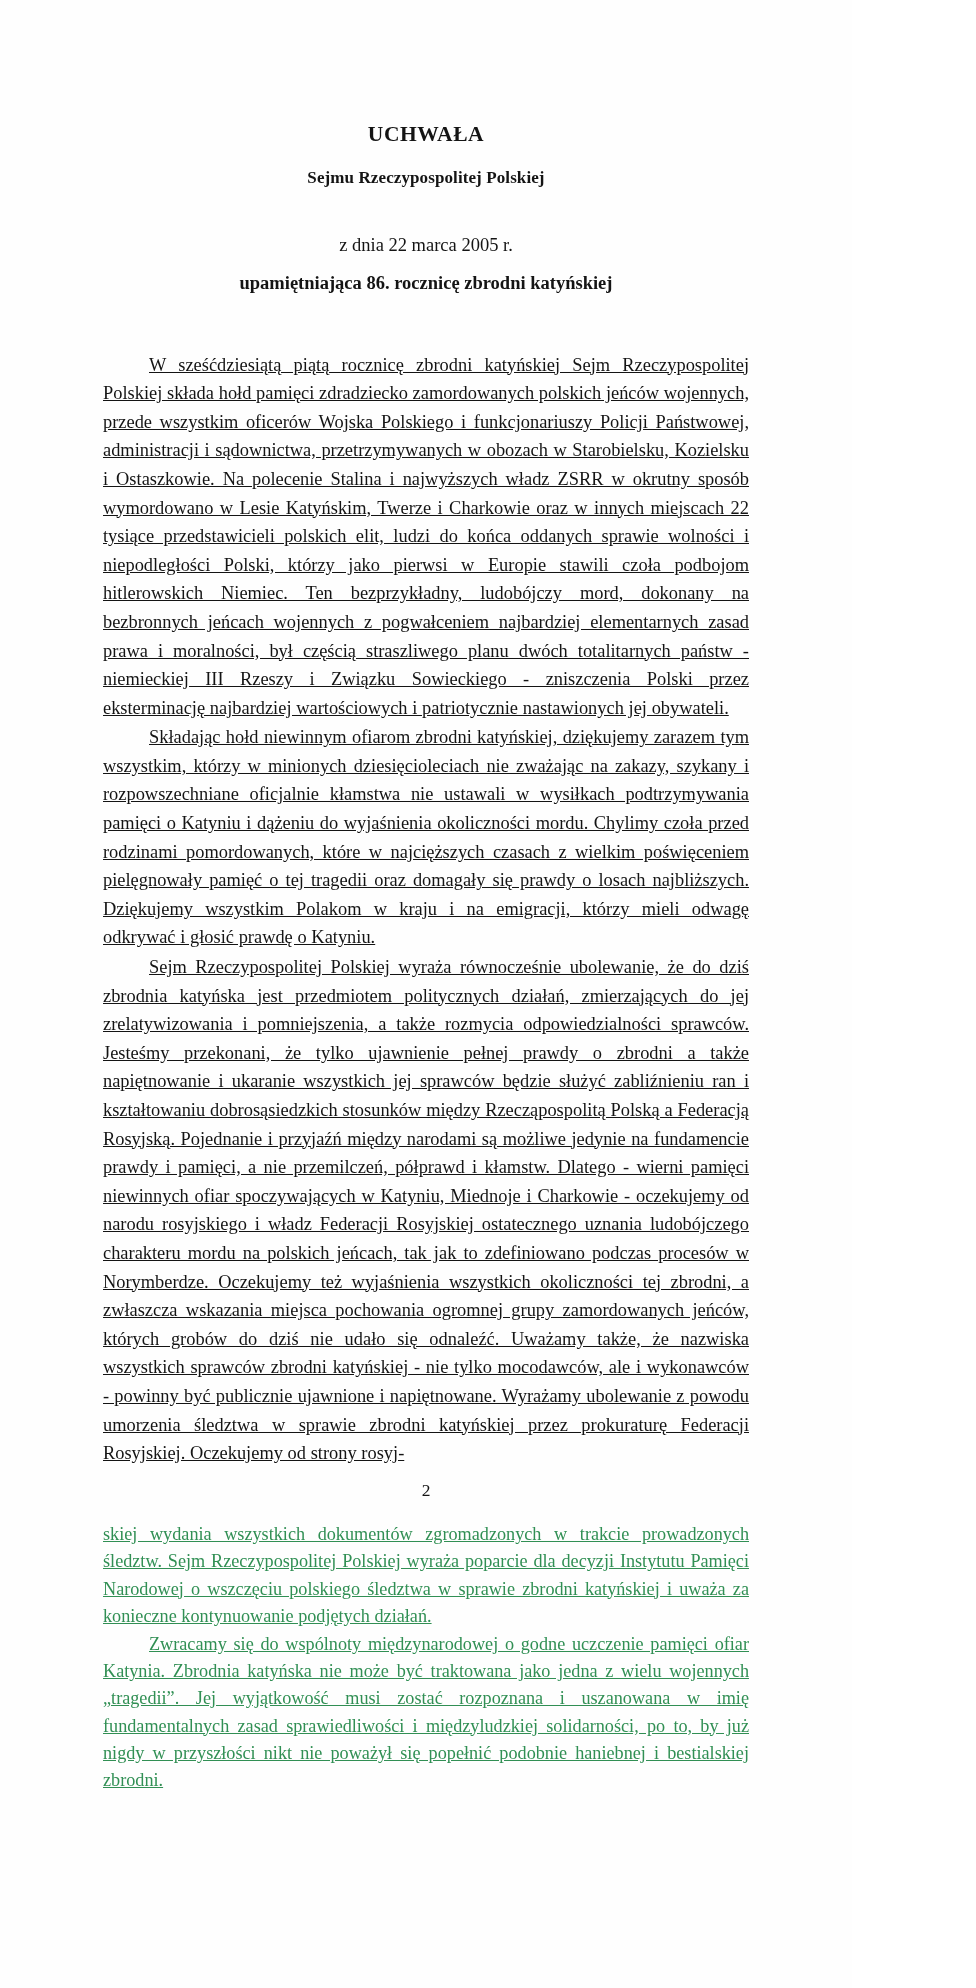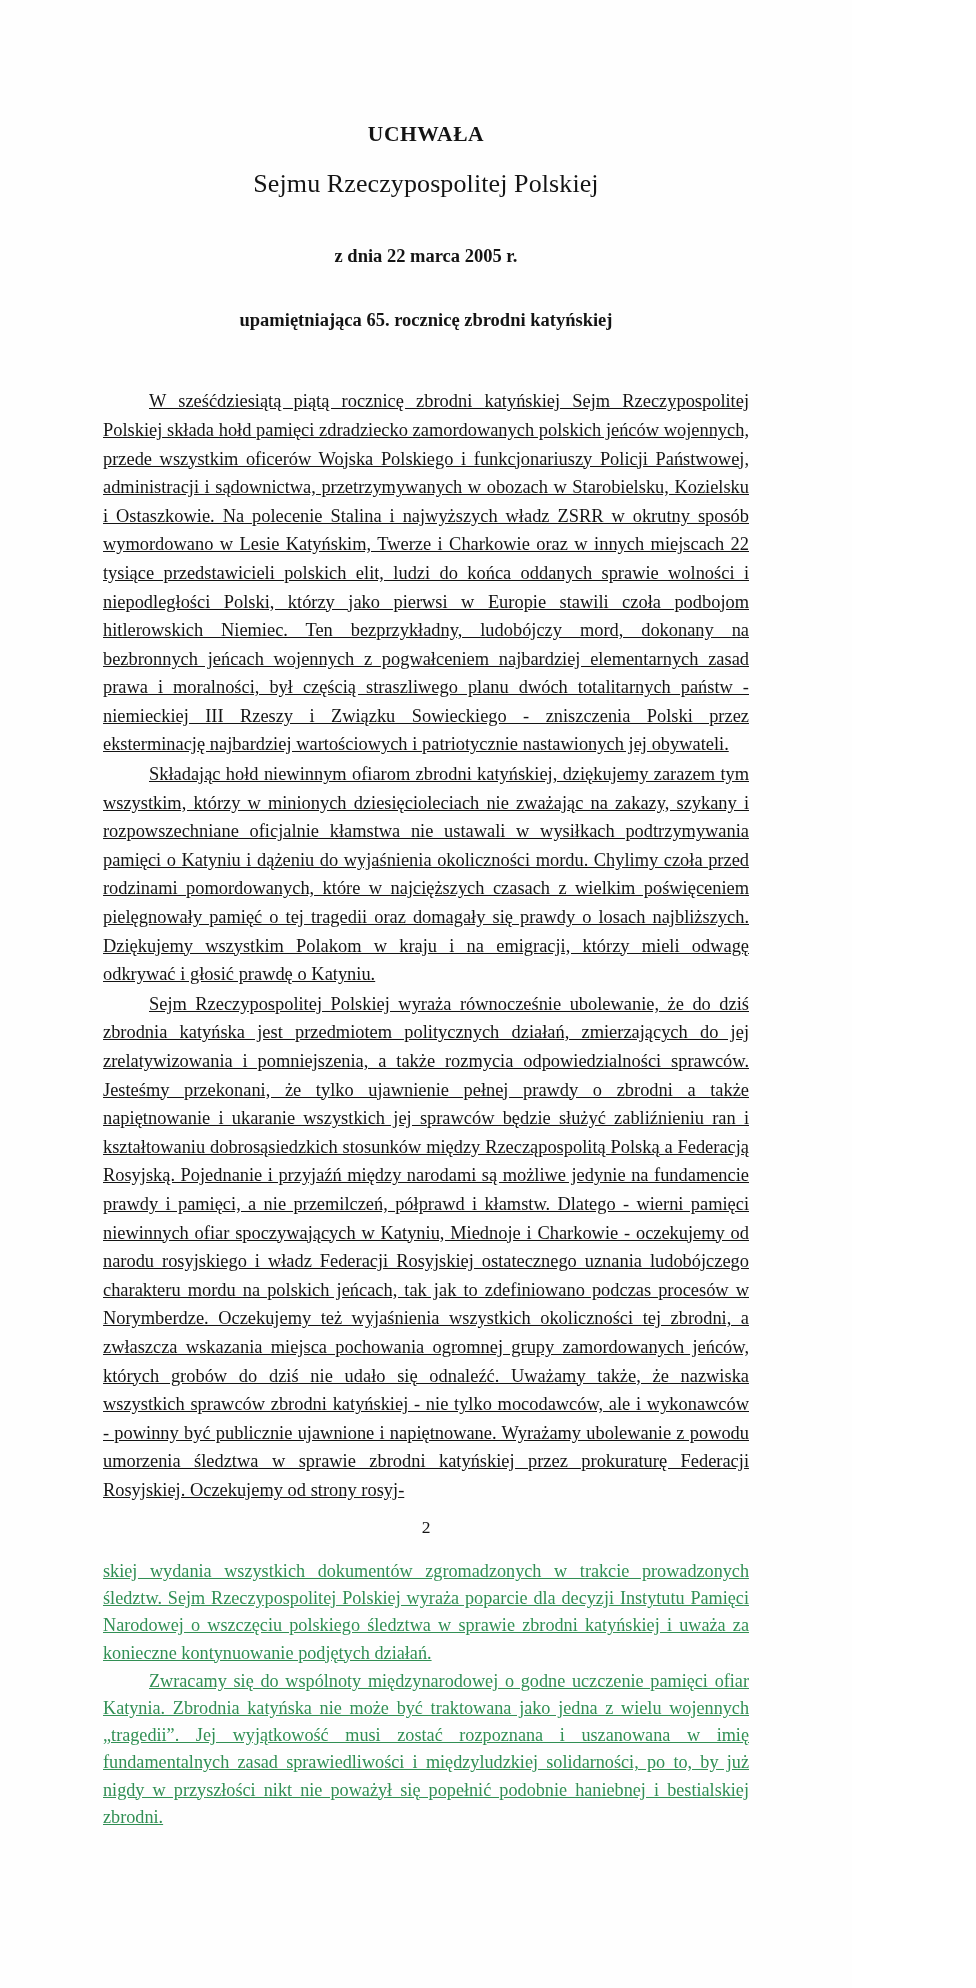--- a/index.html
+++ b/index.html
@@ -30,31 +30,31 @@
     text-align: center;
   }
   .h-title {
     font-size: 21.5px;
     font-weight: bold;
     letter-spacing: 0.6px;
     line-height: 1.2;
     margin: 0 0 20px 0;
   }
   .h-subtitle {
-    font-size: 26px;
-    font-weight: normal;
+    font-size: 17px;
+    font-weight: bold;
     letter-spacing: 0.1px;
     line-height: 1.2;
     margin: 0 0 46px 0;
   }
   .h-date {
     font-size: 18.5px;
-    font-weight: bold;
+    font-weight: normal;
     line-height: 1.2;
-    margin: 0 0 42px 0;
+    margin: 0 0 16px 0;
   }
   .h-commem {
     font-size: 18.5px;
     font-weight: bold;
     line-height: 1.2;
     margin: 0;
   }
   
   .body-block {
     margin: 0 auto;
@@ -101,21 +101,21 @@
 </style>
 </head>
 <body>
 
 <div class="page">
 
   <div class="heading-block">
     <h1 class="h-title">UCHWAŁA</h1>
     <h2 class="h-subtitle">Sejmu Rzeczypospolitej Polskiej</h2>
     <p class="h-date">z dnia 22 marca 2005 r.</p>
-    <p class="h-commem">upamiętniająca 65. rocznicę zbrodni katyńskiej</p>
+    <p class="h-commem">upamiętniająca 86. rocznicę zbrodni katyńskiej</p>
   </div>
 
   <div class="body-block">
     <p class="para">W sześćdziesiątą piątą rocznicę zbrodni katyńskiej Sejm Rzeczypospolitej Polskiej składa hołd pamięci zdradziecko zamordowanych polskich jeńców wojennych, przede wszystkim oficerów Wojska Polskiego i funkcjonariuszy Policji Państwowej, administracji i sądownictwa, przetrzymywanych w obozach w Starobielsku, Kozielsku i Ostaszkowie. Na polecenie Stalina i najwyższych władz ZSRR w okrutny sposób wymordowano w Lesie Katyńskim, Twerze i Charkowie oraz w innych miejscach 22 tysiące przedstawicieli polskich elit, ludzi do końca oddanych sprawie wolności i niepodległości Polski, którzy jako pierwsi w Europie stawili czoła podbojom hitlerowskich Niemiec. Ten bezprzykładny, ludobójczy mord, dokonany na bezbronnych jeńcach wojennych z pogwałceniem najbardziej elementarnych zasad prawa i moralności, był częścią straszliwego planu dwóch totalitarnych państw - niemieckiej III Rzeszy i Związku Sowieckiego - zniszczenia Polski przez eksterminację najbardziej wartościowych i patriotycznie nastawionych jej obywateli.</p>
     <p class="para">Składając hołd niewinnym ofiarom zbrodni katyńskiej, dziękujemy zarazem tym wszystkim, którzy w minionych dziesięcioleciach nie zważając na zakazy, szykany i rozpowszechniane oficjalnie kłamstwa nie ustawali w wysiłkach podtrzymywania pamięci o Katyniu i dążeniu do wyjaśnienia okoliczności mordu. Chylimy czoła przed rodzinami pomordowanych, które w najcięższych czasach z wielkim poświęceniem pielęgnowały pamięć o tej tragedii oraz domagały się prawdy o losach najbliższych. Dziękujemy wszystkim Polakom w kraju i na emigracji, którzy mieli odwagę odkrywać i głosić prawdę o Katyniu.</p>
     <p class="para">Sejm Rzeczypospolitej Polskiej wyraża równocześnie ubolewanie, że do dziś zbrodnia katyńska jest przedmiotem politycznych działań, zmierzających do jej zrelatywizowania i pomniejszenia, a także rozmycia odpowiedzialności sprawców. Jesteśmy przekonani, że tylko ujawnienie pełnej prawdy o zbrodni a także napiętnowanie i ukaranie wszystkich jej sprawców będzie służyć zabliźnieniu ran i kształtowaniu dobrosąsiedzkich stosunków między Rzecząpospolitą Polską a Federacją Rosyjską. Pojednanie i przyjaźń między narodami są możliwe jedynie na fundamencie prawdy i pamięci, a nie przemilczeń, półprawd i kłamstw. Dlatego - wierni pamięci niewinnych ofiar spoczywających w Katyniu, Miednoje i Charkowie - oczekujemy od narodu rosyjskiego i władz Federacji Rosyjskiej ostatecznego uznania ludobójczego charakteru mordu na polskich jeńcach, tak jak to zdefiniowano podczas procesów w Norymberdze. Oczekujemy też wyjaśnienia wszystkich okoliczności tej zbrodni, a zwłaszcza wskazania miejsca pochowania ogromnej grupy zamordowanych jeńców, których grobów do dziś nie udało się odnaleźć. Uważamy także, że nazwiska wszystkich sprawców zbrodni katyńskiej - nie tylko mocodawców, ale i wykonawców - powinny być publicznie ujawnione i napiętnowane. Wyrażamy ubolewanie z powodu umorzenia śledztwa w sprawie zbrodni katyńskiej przez prokuraturę Federacji Rosyjskiej. Oczekujemy od strony rosyj-</p>
   </div>
 
   <div class="page-number">2</div>
 

